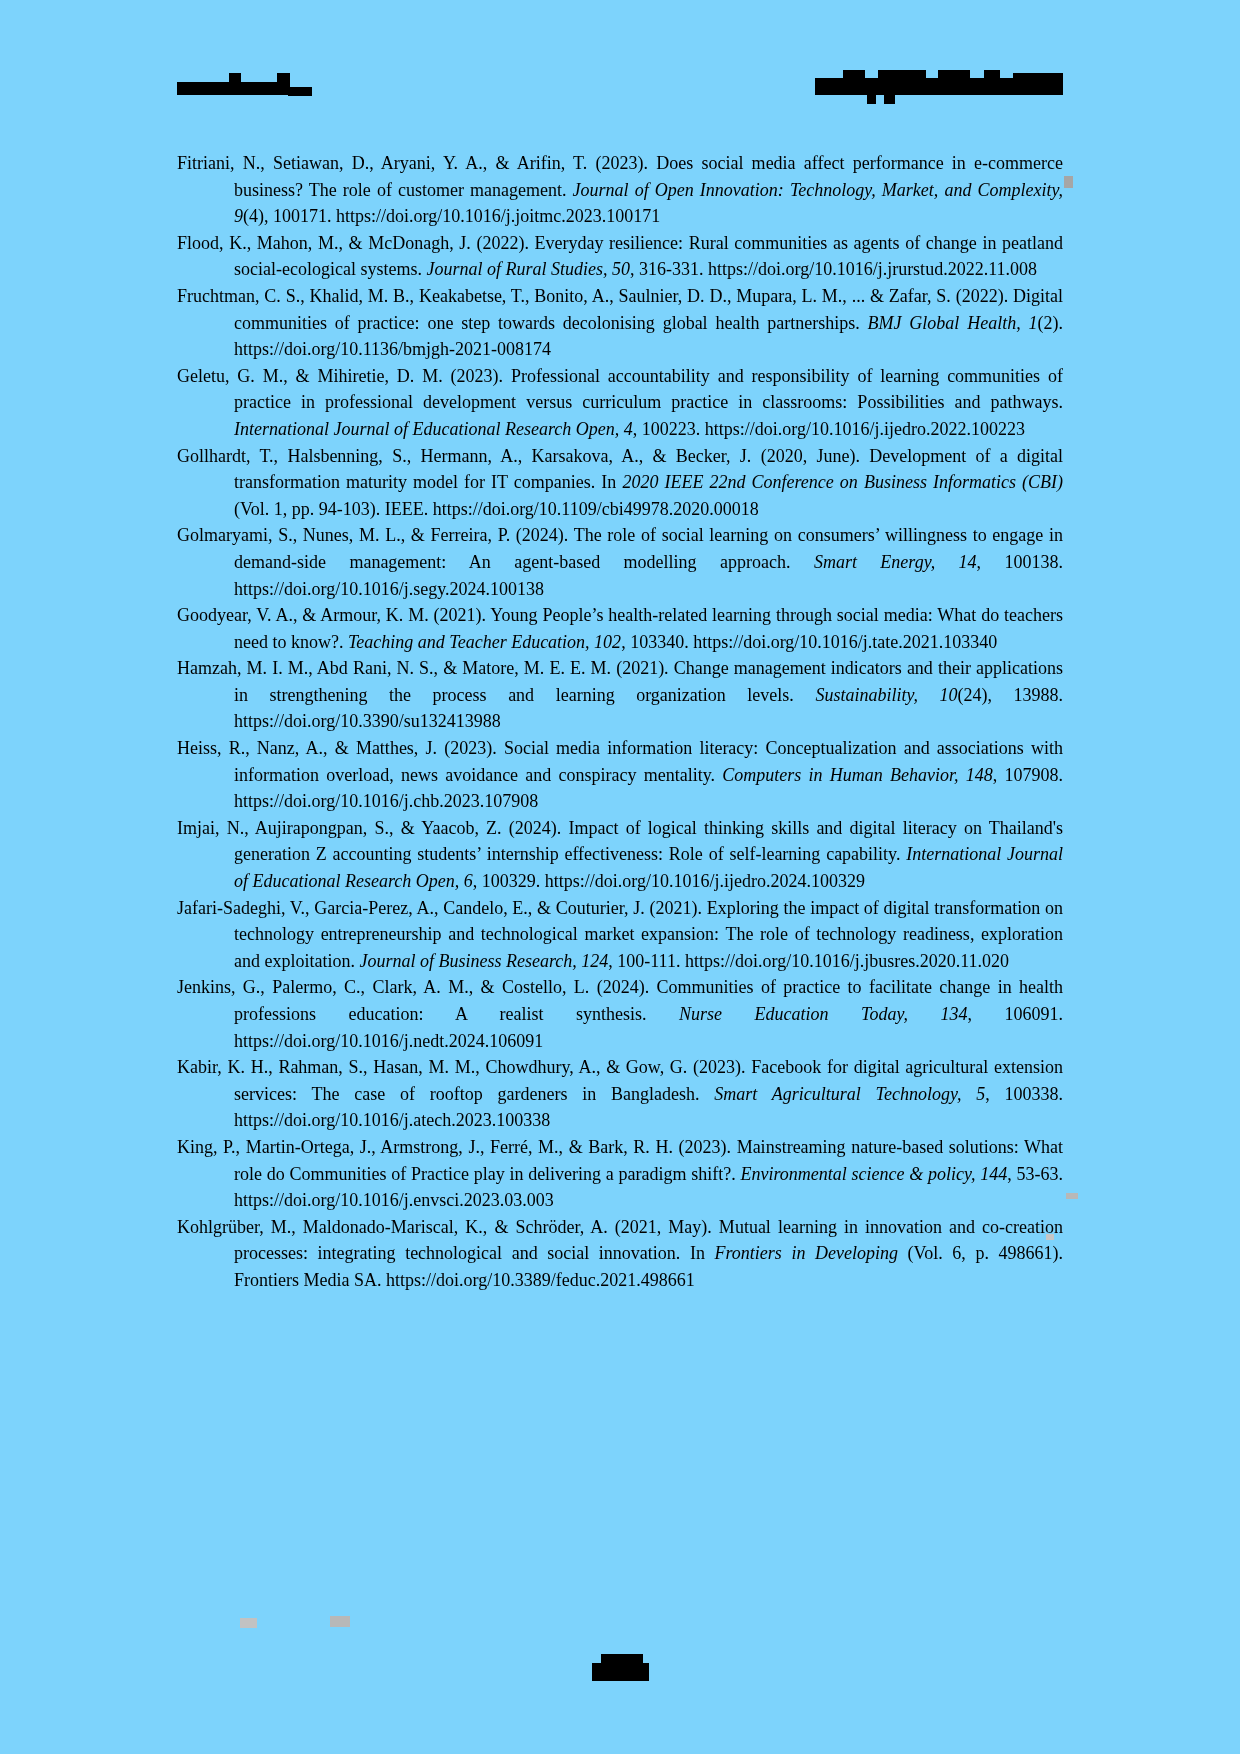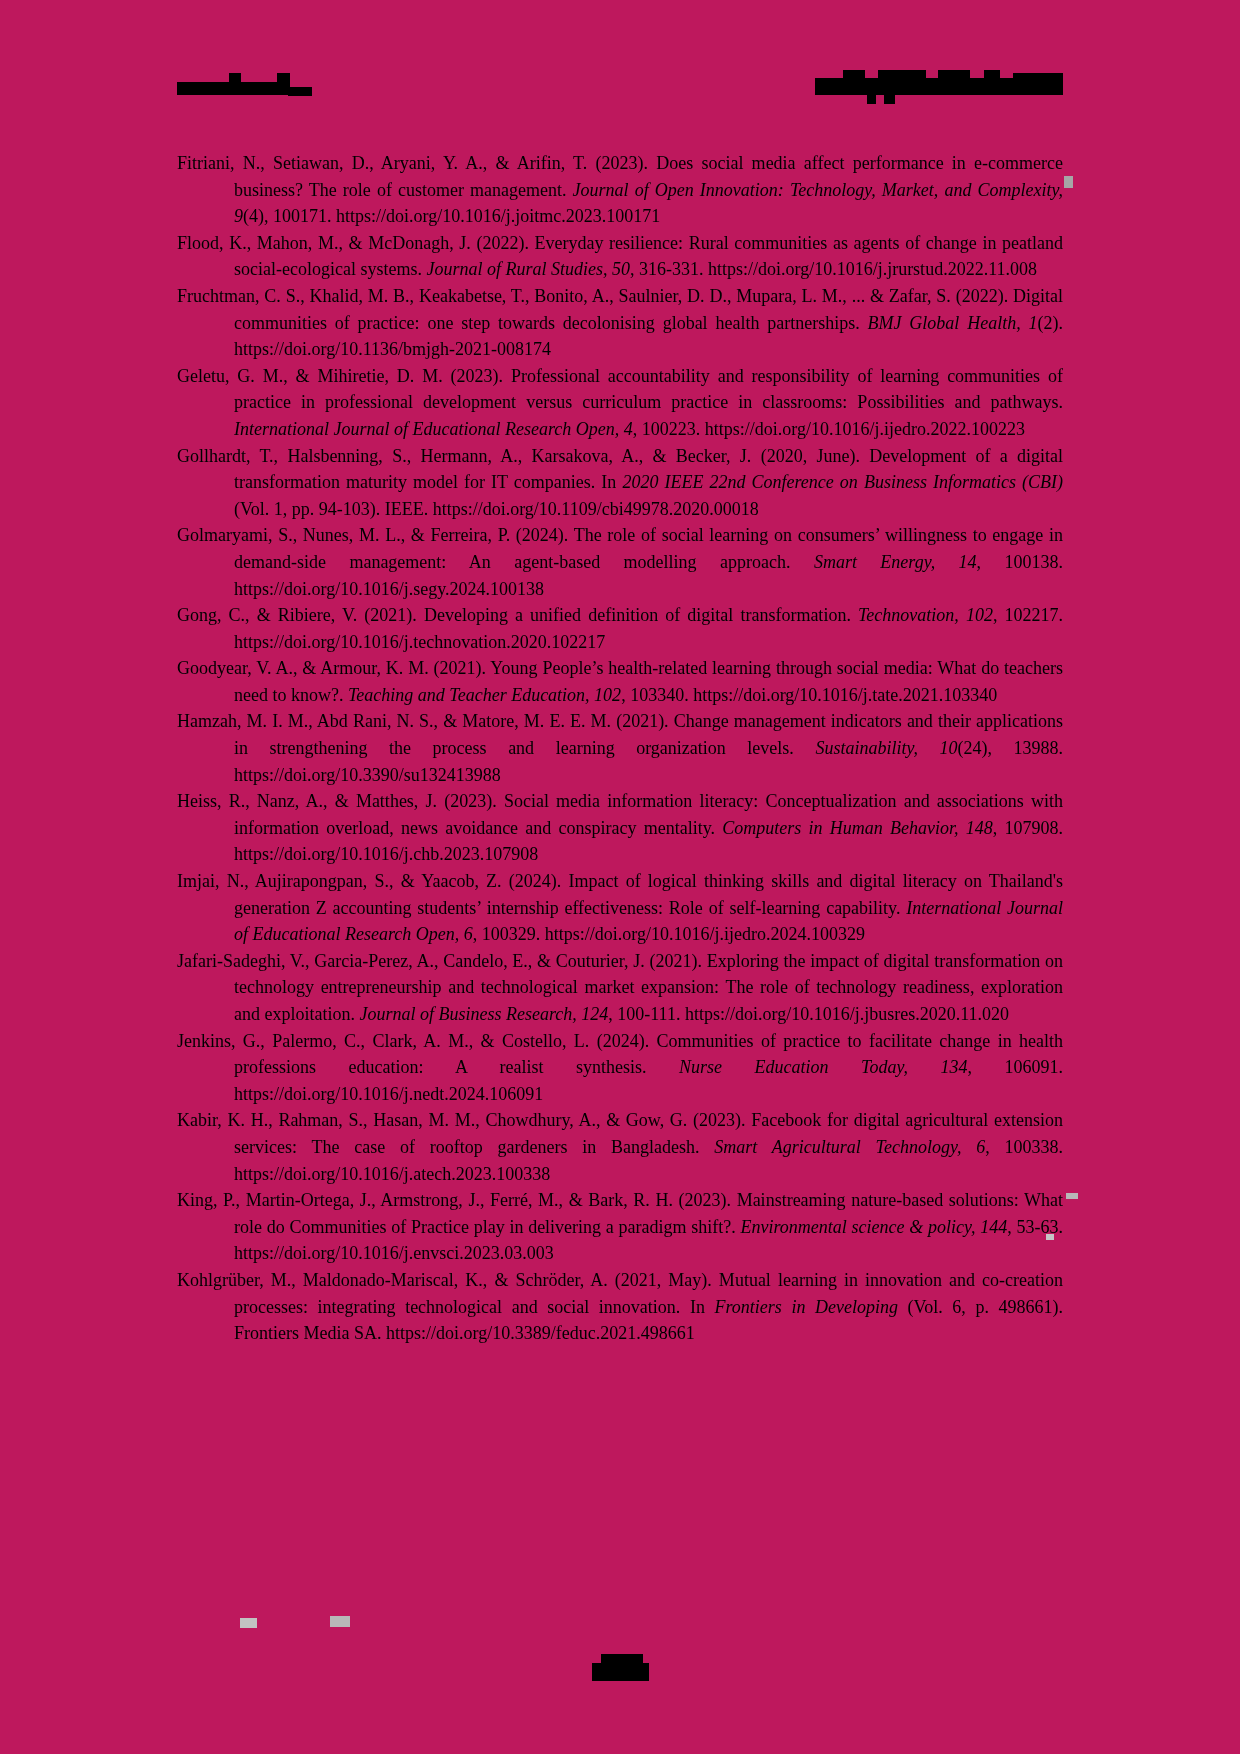--- a/index.html
+++ b/index.html
@@ -1,21 +1,21 @@
 <!DOCTYPE html>
 <html><head>
 <meta charset="utf-8">
 <style>
   html, body { margin: 0; padding: 0; background: #e9e9e9; }
   .page {
     position: relative;
     width: 1240px;
     height: 1754px;
     margin: 0 auto;
-    background: #be185d;
+    background: #7dd3fc;
     font-family: "Liberation Serif", "DejaVu Serif", serif;
     color: #000000;
     overflow: hidden;
   }
   .refs {
     position: absolute;
     left: 177px;
     top: 150px;
     width: 886px;
     font-size: 18px;
@@ -55,28 +55,27 @@
     <div class="blk" style="left:884px; top:95px; width:11px; height:9px;"></div>
   </div>
 
   <main class="refs">
     <p class="ref"><span>Fitriani, N., Setiawan, D., Aryani, Y. A., &amp; Arifin, T. (2023). Does social media affect performance in e-commerce business? The role of customer management. </span><span class="it">Journal of Open Innovation: Technology, Market, and Complexity, 9</span><span>(4), 100171. https://doi.org/10.1016/j.joitmc.2023.100171</span></p>
     <p class="ref"><span>Flood, K., Mahon, M., &amp; McDonagh, J. (2022). Everyday resilience: Rural communities as agents of change in peatland social-ecological systems. </span><span class="it">Journal of Rural Studies, 50</span><span>, 316-331. https://doi.org/10.1016/j.jrurstud.2022.11.008</span></p>
     <p class="ref"><span>Fruchtman, C. S., Khalid, M. B., Keakabetse, T., Bonito, A., Saulnier, D. D., Mupara, L. M., ... &amp; Zafar, S. (2022). Digital communities of practice: one step towards decolonising global health partnerships. </span><span class="it">BMJ Global Health, 1</span><span>(2). https://doi.org/10.1136/bmjgh-2021-008174</span></p>
     <p class="ref"><span>Geletu, G. M., &amp; Mihiretie, D. M. (2023). Professional accountability and responsibility of learning communities of practice in professional development versus curriculum practice in classrooms: Possibilities and pathways. </span><span class="it">International Journal of Educational Research Open, 4</span><span>, 100223. https://doi.org/10.1016/j.ijedro.2022.100223</span></p>
     <p class="ref"><span>Gollhardt, T., Halsbenning, S., Hermann, A., Karsakova, A., &amp; Becker, J. (2020, June). Development of a digital transformation maturity model for IT companies. In </span><span class="it">2020 IEEE 22nd Conference on Business Informatics (CBI)</span><span> (Vol. 1, pp. 94-103). IEEE. https://doi.org/10.1109/cbi49978.2020.00018</span></p>
     <p class="ref"><span>Golmaryami, S., Nunes, M. L., &amp; Ferreira, P. (2024). The role of social learning on consumers’ willingness to engage in demand-side management: An agent-based modelling approach. </span><span class="it">Smart Energy, 14</span><span>, 100138. https://doi.org/10.1016/j.segy.2024.100138</span></p>
-    <p class="ref"><span>Gong, C., &amp; Ribiere, V. (2021). Developing a unified definition of digital transformation. </span><span class="it">Technovation, 102</span><span>, 102217. https://doi.org/10.1016/j.technovation.2020.102217</span></p>
     <p class="ref"><span>Goodyear, V. A., &amp; Armour, K. M. (2021). Young People’s health-related learning through social media: What do teachers need to know?. </span><span class="it">Teaching and Teacher Education, 102</span><span>, 103340. https://doi.org/10.1016/j.tate.2021.103340</span></p>
     <p class="ref"><span>Hamzah, M. I. M., Abd Rani, N. S., &amp; Matore, M. E. E. M. (2021). Change management indicators and their applications in strengthening the process and learning organization levels. </span><span class="it">Sustainability, 10</span><span>(24), 13988. https://doi.org/10.3390/su132413988</span></p>
     <p class="ref"><span>Heiss, R., Nanz, A., &amp; Matthes, J. (2023). Social media information literacy: Conceptualization and associations with information overload, news avoidance and conspiracy mentality. </span><span class="it">Computers in Human Behavior, 148</span><span>, 107908. https://doi.org/10.1016/j.chb.2023.107908</span></p>
     <p class="ref"><span>Imjai, N., Aujirapongpan, S., &amp; Yaacob, Z. (2024). Impact of logical thinking skills and digital literacy on Thailand's generation Z accounting students’ internship effectiveness: Role of self-learning capability. </span><span class="it">International Journal of Educational Research Open, 6</span><span>, 100329. https://doi.org/10.1016/j.ijedro.2024.100329</span></p>
     <p class="ref"><span>Jafari-Sadeghi, V., Garcia-Perez, A., Candelo, E., &amp; Couturier, J. (2021). Exploring the impact of digital transformation on technology entrepreneurship and technological market expansion: The role of technology readiness, exploration and exploitation. </span><span class="it">Journal of Business Research, 124</span><span>, 100-111. https://doi.org/10.1016/j.jbusres.2020.11.020</span></p>
     <p class="ref"><span>Jenkins, G., Palermo, C., Clark, A. M., &amp; Costello, L. (2024). Communities of practice to facilitate change in health professions education: A realist synthesis. </span><span class="it">Nurse Education Today, 134</span><span>, 106091. https://doi.org/10.1016/j.nedt.2024.106091</span></p>
-    <p class="ref"><span>Kabir, K. H., Rahman, S., Hasan, M. M., Chowdhury, A., &amp; Gow, G. (2023). Facebook for digital agricultural extension services: The case of rooftop gardeners in Bangladesh. </span><span class="it">Smart Agricultural Technology, 6</span><span>, 100338. https://doi.org/10.1016/j.atech.2023.100338</span></p>
+    <p class="ref"><span>Kabir, K. H., Rahman, S., Hasan, M. M., Chowdhury, A., &amp; Gow, G. (2023). Facebook for digital agricultural extension services: The case of rooftop gardeners in Bangladesh. </span><span class="it">Smart Agricultural Technology, 5</span><span>, 100338. https://doi.org/10.1016/j.atech.2023.100338</span></p>
     <p class="ref"><span>King, P., Martin-Ortega, J., Armstrong, J., Ferré, M., &amp; Bark, R. H. (2023). Mainstreaming nature-based solutions: What role do Communities of Practice play in delivering a paradigm shift?. </span><span class="it">Environmental science &amp; policy, 144</span><span>, 53-63. https://doi.org/10.1016/j.envsci.2023.03.003</span></p>
     <p class="ref"><span>Kohlgrüber, M., Maldonado-Mariscal, K., &amp; Schröder, A. (2021, May). Mutual learning in innovation and co-creation processes: integrating technological and social innovation. In </span><span class="it">Frontiers in Developing</span><span> (Vol. 6, p. 498661). Frontiers Media SA. https://doi.org/10.3389/feduc.2021.498661</span></p>
   </main>
 
   <div class="gray" style="left:1064px; top:176px; width:9px; height:12px; background:#a6a6a6;"></div>
   <div class="gray" style="left:1066px; top:1193px; width:12px; height:6px; background:#b8b8b8;"></div>
   <div class="gray" style="left:1046px; top:1234px; width:8px; height:6px; background:#c6c6c6;"></div>
   <div class="gray" style="left:240px; top:1618px; width:17px; height:10px; background:#c2c2c2;"></div>
   <div class="gray" style="left:330px; top:1616px; width:20px; height:11px; background:#b8b8b8;"></div>
 

